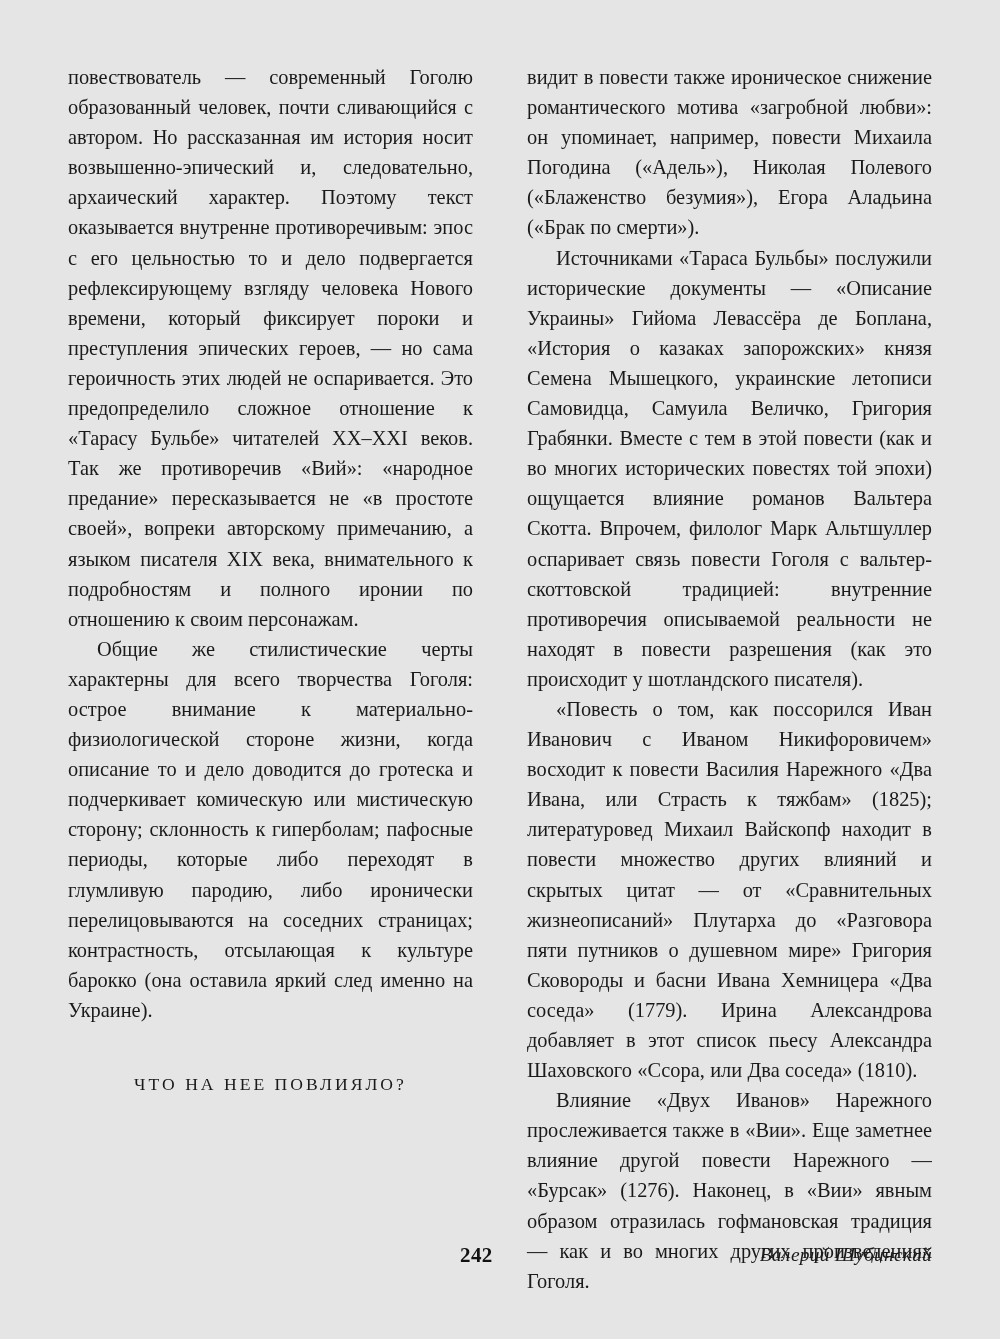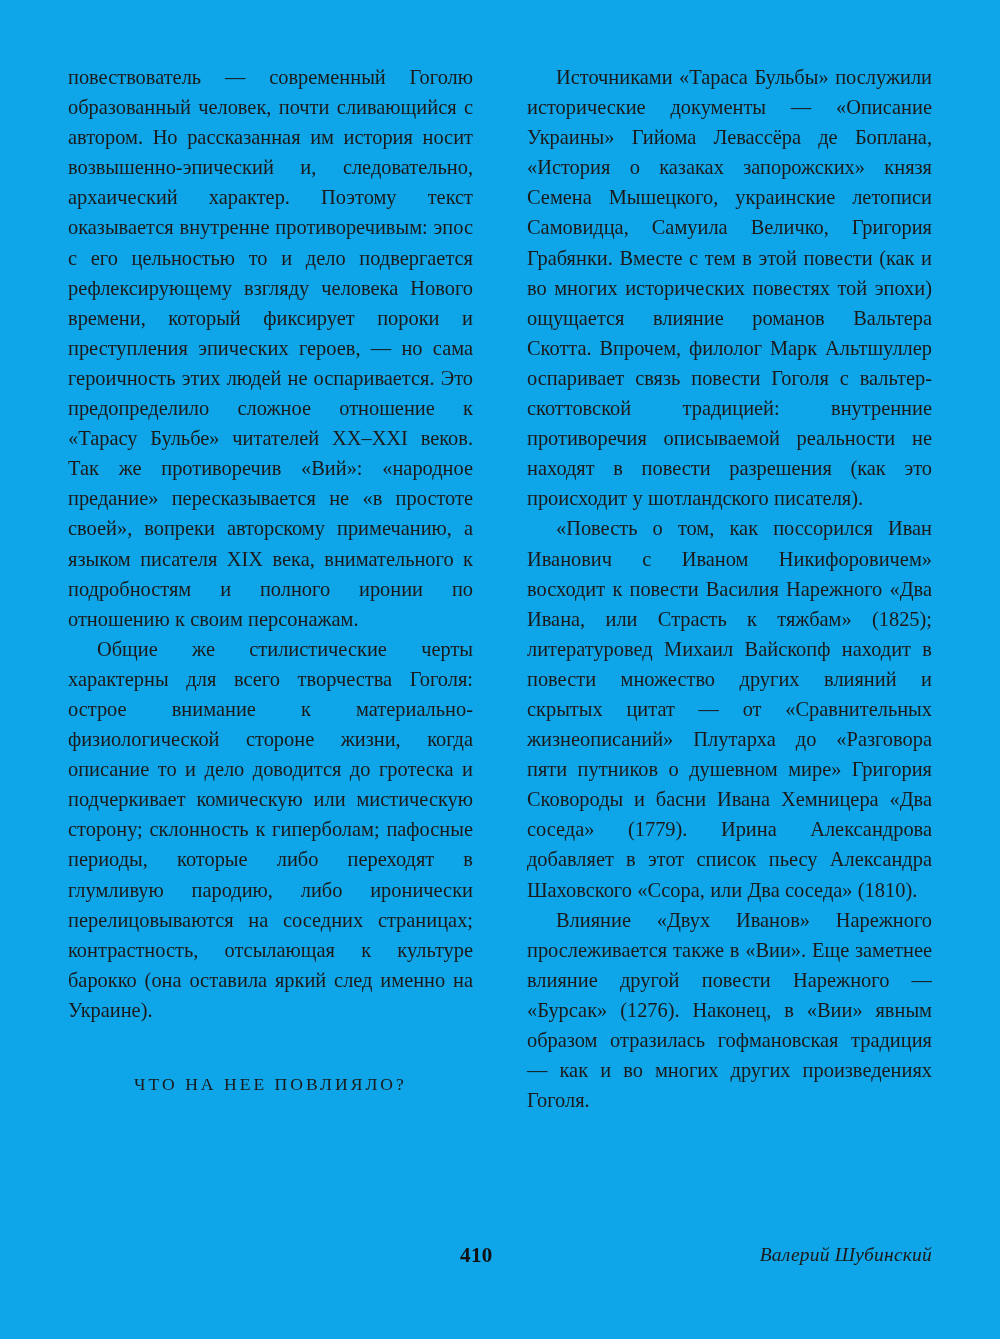--- a/index.html
+++ b/index.html
@@ -4,21 +4,21 @@
 <style>
   html, body {
     margin: 0;
     padding: 0;
     background: #ffffff;
   }
   .page {
     position: relative;
     width: 1000px;
     height: 1339px;
-    background: #0ea5e9;
+    background: #e5e5e5;
     box-sizing: border-box;
     font-family: "Liberation Serif", "DejaVu Serif", serif;
     color: #1a1a1a;
     overflow: hidden;
   }
 
   .columns {
     position: absolute;
     left: 68px;
     top: 62px;
@@ -96,25 +96,26 @@
 
   <div class="columns">
 
     <div class="col">
       <p class="para noindent">повествователь — современный Гоголю образованный человек, почти сливающийся с автором. Но рассказанная им история носит возвышенно-эпический и, следовательно, архаический характер. Поэтому текст оказывается внутренне противоречивым: эпос с его цельностью то и дело подвергается рефлексирующему взгляду человека Нового времени, который фиксирует пороки и преступления эпических героев, — но сама героичность этих людей не оспаривается. Это предопределило сложное отношение к «Тарасу Бульбе» читателей XX–XXI веков. Так же противоречив «Вий»: «народное предание» пересказывается не «в простоте своей», вопреки авторскому примечанию, а языком писателя XIX века, внимательного к подробностям и полного иронии по отношению к своим персонажам.</p>
       <p class="para">Общие же стилистические черты характерны для всего творчества Гоголя: острое внимание к материально-физиологической стороне жизни, когда описание то и дело доводится до гротеска и подчеркивает комическую или мистическую сторону; склонность к гиперболам; пафосные периоды, которые либо переходят в глумливую пародию, либо иронически перелицовываются на соседних страницах; контрастность, отсылающая к культуре барокко (она оставила яркий след именно на Украине).</p>
       <h2 class="section-heading">ЧТО НА НЕЕ ПОВЛИЯЛО?</h2>
     </div>
 
     <div class="col">
+      <p class="para noindent">видит в повести также ироническое снижение романтического мотива «загробной любви»: он упоминает, например, повести Михаила Погодина («Адель»), Николая Полевого («Блаженство безумия»), Егора Аладьина («Брак по смерти»).</p>
       <p class="para">Источниками «Тараса Бульбы» послужили исторические документы — «Описание Украины» Гийома Левассёра де Боплана, «История о казаках запорожских» князя Семена Мышецкого, украинские летописи Самовидца, Самуила Величко, Григория Грабянки. Вместе с тем в этой повести (как и во многих исторических повестях той эпохи) ощущается влияние романов Вальтера Скотта. Впрочем, филолог Марк Альтшуллер оспаривает связь повести Гоголя с вальтер-скоттовской традицией: внутренние противоречия описываемой реальности не находят в повести разрешения (как это происходит у шотландского писателя).</p>
       <p class="para">«Повесть о том, как поссорился Иван Иванович с Иваном Никифоровичем» восходит к повести Василия Нарежного «Два Ивана, или Страсть к тяжбам» (1825); литературовед Михаил Вайскопф находит в повести множество других влияний и скрытых цитат — от «Сравнительных жизнеописаний» Плутарха до «Разговора пяти путников о душевном мире» Григория Сковороды и басни Ивана Хемницера «Два соседа» (1779). Ирина Александрова добавляет в этот список пьесу Александра Шаховского «Ссора, или Два соседа» (1810).</p>
       <p class="para">Влияние «Двух Иванов» Нарежного прослеживается также в «Вии». Еще заметнее влияние другой повести Нарежного — «Бурсак» (1276). Наконец, в «Вии» явным образом отразилась гофмановская традиция — как и во многих других произведениях Гоголя.</p>
     </div>
 
   </div>
 
   <div class="footer">
-    <span class="folio">410</span>
+    <span class="folio">242</span>
     <span class="running-author">Валерий Шубинский</span>
   </div>
 
 </div>
 
 </body></html>

